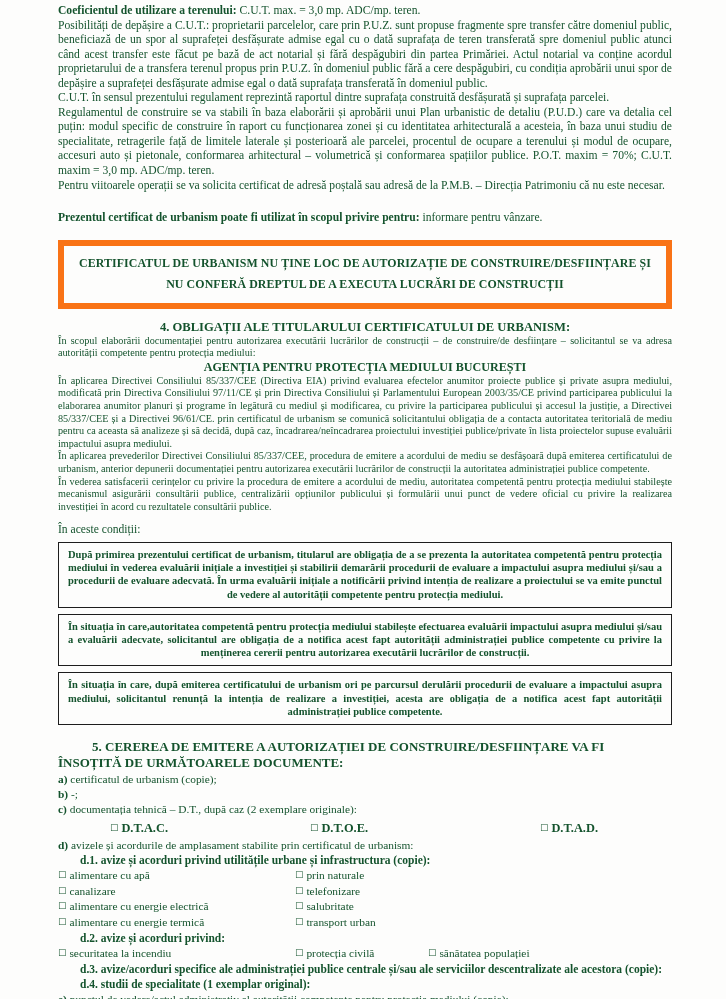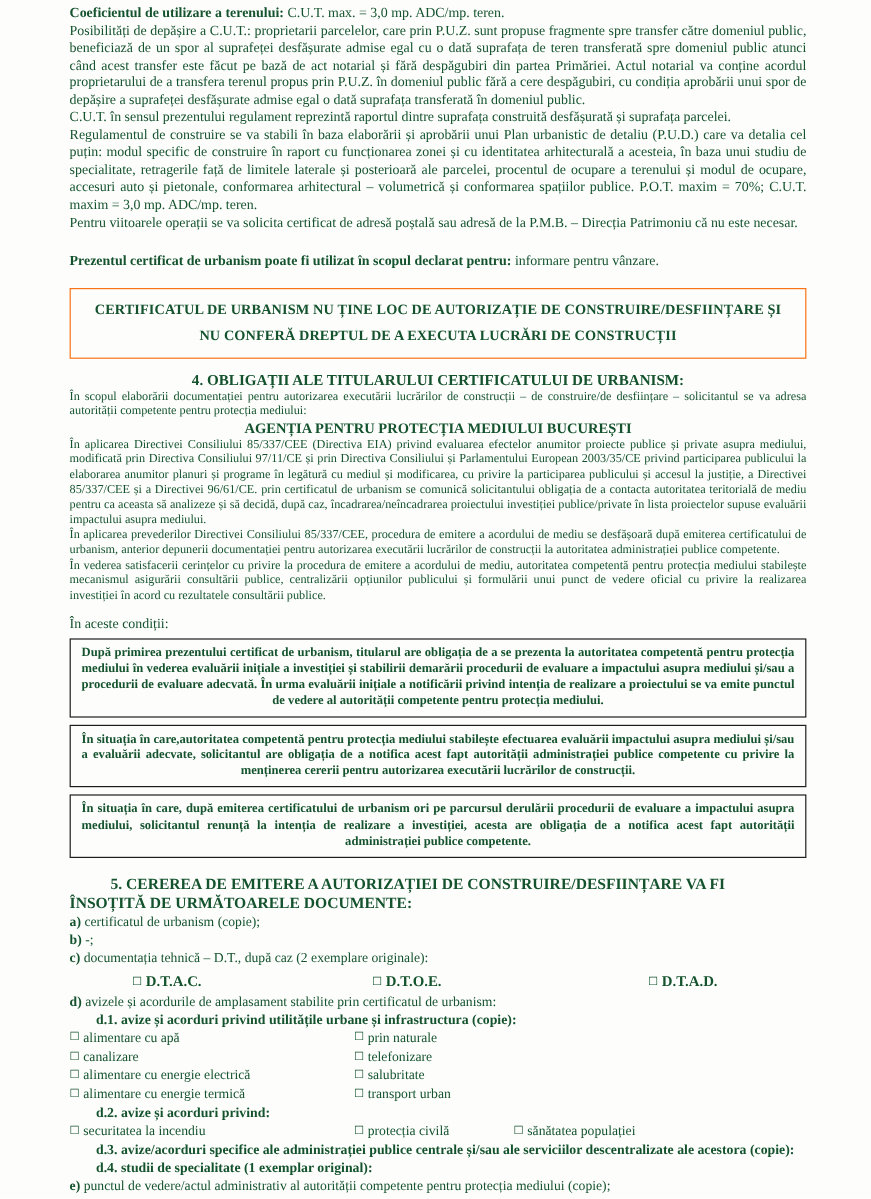--- a/index.html
+++ b/index.html
@@ -55,21 +55,21 @@
   .agency-addr {
     font-size: 10.9px;
     font-weight: bold;
     text-align: center;
     line-height: 14px;
     margin: 0;
   }
 
   
   .notice-box {
-    border: 1px solid #f97316;
+    border: 6px solid #f97316;
     padding: 7px 10px 8px 10px;
     box-sizing: border-box;
   }
   .notice-box .nline {
     text-align: center;
     font-size: 11.9px;
     font-weight: bold;
     line-height: 21px;
     letter-spacing: 0.1px;
   }
@@ -181,21 +181,21 @@
     <p class="p">Posibilități de depășire a C.U.T.: proprietarii parcelelor, care prin  P.U.Z. sunt propuse fragmente spre transfer către domeniul public, beneficiază de un spor al suprafeței desfășurate admise egal cu o dată suprafața de teren transferată spre domeniul public atunci când acest transfer este făcut pe bază de act notarial și fără despăgubiri din partea Primăriei. Actul notarial va conține acordul proprietarului de a transfera terenul propus prin P.U.Z. în domeniul public fără a cere despăgubiri, cu condiția aprobării unui spor de depășire a suprafeței desfășurate admise egal o dată suprafața transferată în domeniul public.</p>
 
     <p class="p">C.U.T. în sensul prezentului regulament reprezintă raportul dintre suprafața construită desfășurată și suprafața parcelei.</p>
 
     <p class="p">Regulamentul de construire se va stabili în baza elaborării și aprobării unui Plan urbanistic de detaliu (P.U.D.) care va detalia cel puțin: modul specific de construire în raport cu funcționarea zonei și cu identitatea arhitecturală a acesteia, în baza unui studiu de specialitate, retragerile față de limitele laterale și posterioară ale parcelei, procentul de ocupare a terenului și modul de ocupare, accesuri auto și pietonale, conformarea arhitectural – volumetrică și conformarea spațiilor publice. P.O.T. maxim = 70%; C.U.T. maxim = 3,0 mp. ADC/mp. teren.</p>
 
     <p class="p">Pentru viitoarele operații se va solicita certificat de adresă poștală sau adresă de la P.M.B. – Direcția Patrimoniu că nu este necesar.</p>
 
     <div class="sp18"></div>
 
-    <p class="p"><span class="lead-bold">Prezentul certificat de urbanism poate fi utilizat în scopul declarat pentru:</span><span> informare pentru vânzare.</span></p>
+    <p class="p"><span class="lead-bold">Prezentul certificat de urbanism poate fi utilizat în scopul privire pentru:</span><span> informare pentru vânzare.</span></p>
 
     <div class="sp14"></div>
 
     <div class="notice-box">
       <div class="nline">CERTIFICATUL DE URBANISM NU ȚINE LOC DE AUTORIZAȚIE DE CONSTRUIRE/DESFIINȚARE ȘI</div>
       <div class="nline">NU CONFERĂ DREPTUL DE A EXECUTA LUCRĂRI DE CONSTRUCȚII</div>
     </div>
 
     <div class="sp10"></div>
 

